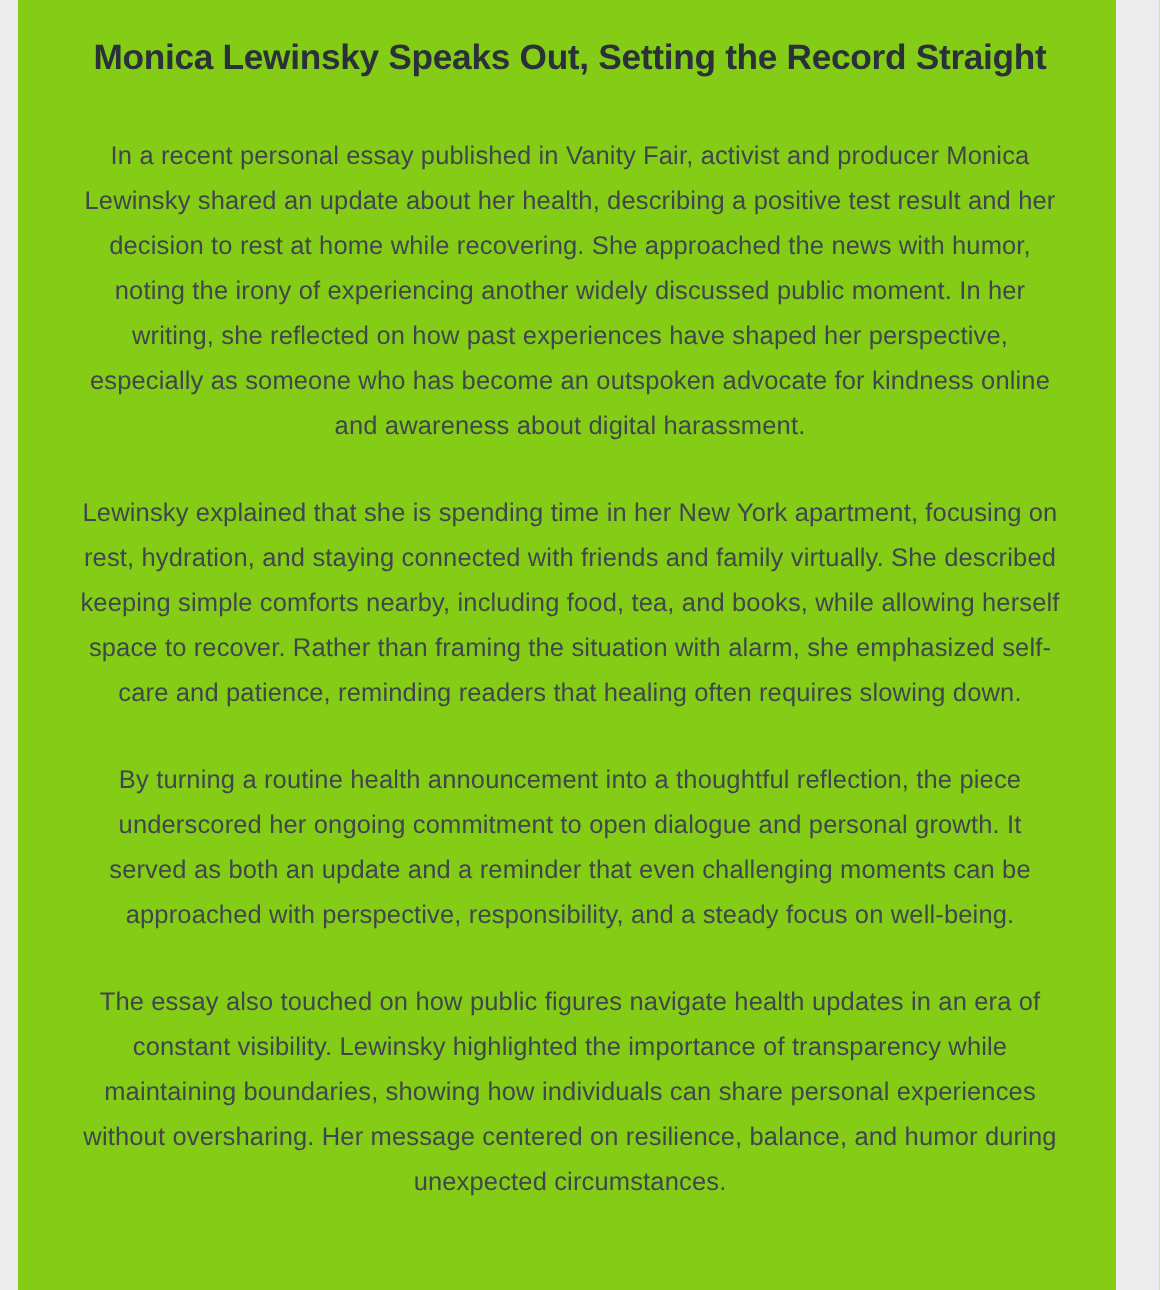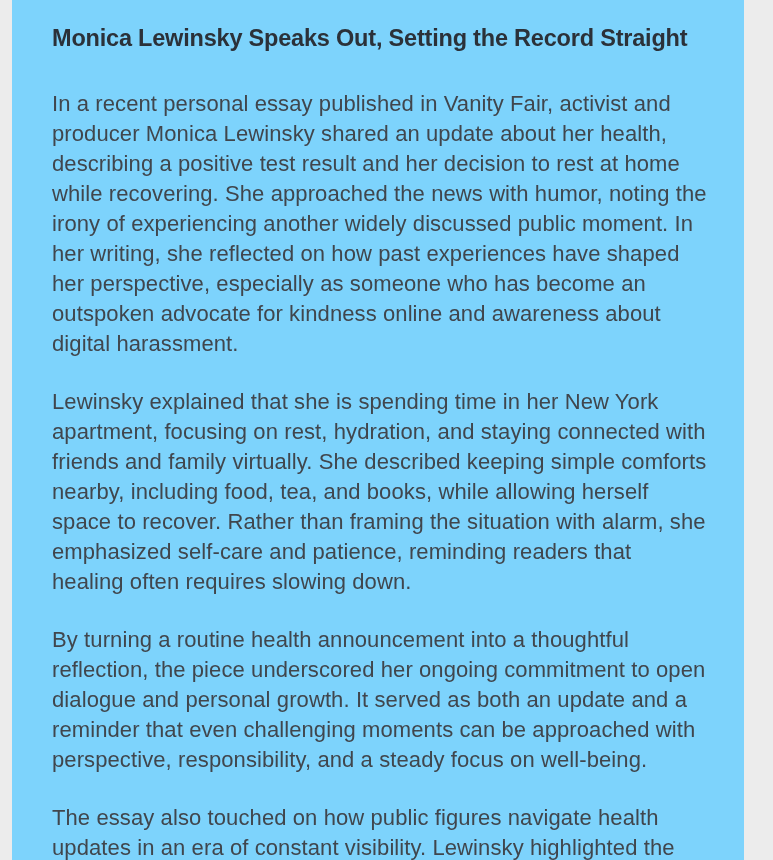--- a/index.html
+++ b/index.html
@@ -25,37 +25,38 @@
     right: 0; top: 0; bottom: 0;
     width: 29px;
     background: #ececec;
   }
   .surface {
     position: absolute;
     left: 12px;
     top: 0;
     width: 732px;
     height: 860px;
-    background: #7dd3fc;
+    background: #84cc16;
+    text-align: center;
   }
   .content {
     padding: 24px 36px 0 40px;
   }
   h1.article-title {
     margin: 0 0 36px 0;
     font-size: 23.5px;
     line-height: 1.25;
     font-weight: 700;
     letter-spacing: -0.2px;
     color: #2b3139;
   }
   p.article-paragraph {
     margin: 0 0 28px 0;
     max-width: 656px;
-    font-size: 22px;
+    font-size: 17px;
     line-height: 30px;
     color: #40464d;
     letter-spacing: 0.1px;
   }
 </style>
 </head>
 <body>
 
 <div class="gutter-left"></div>
 <div class="gutter-right"></div>

